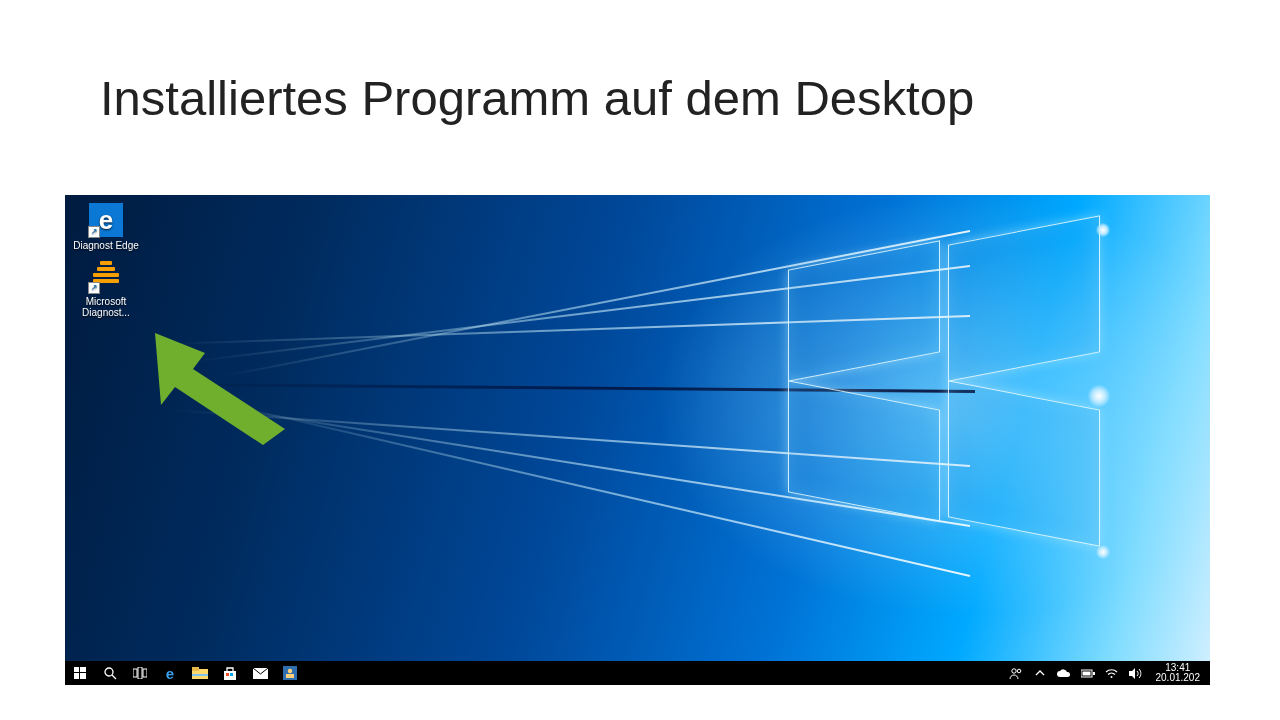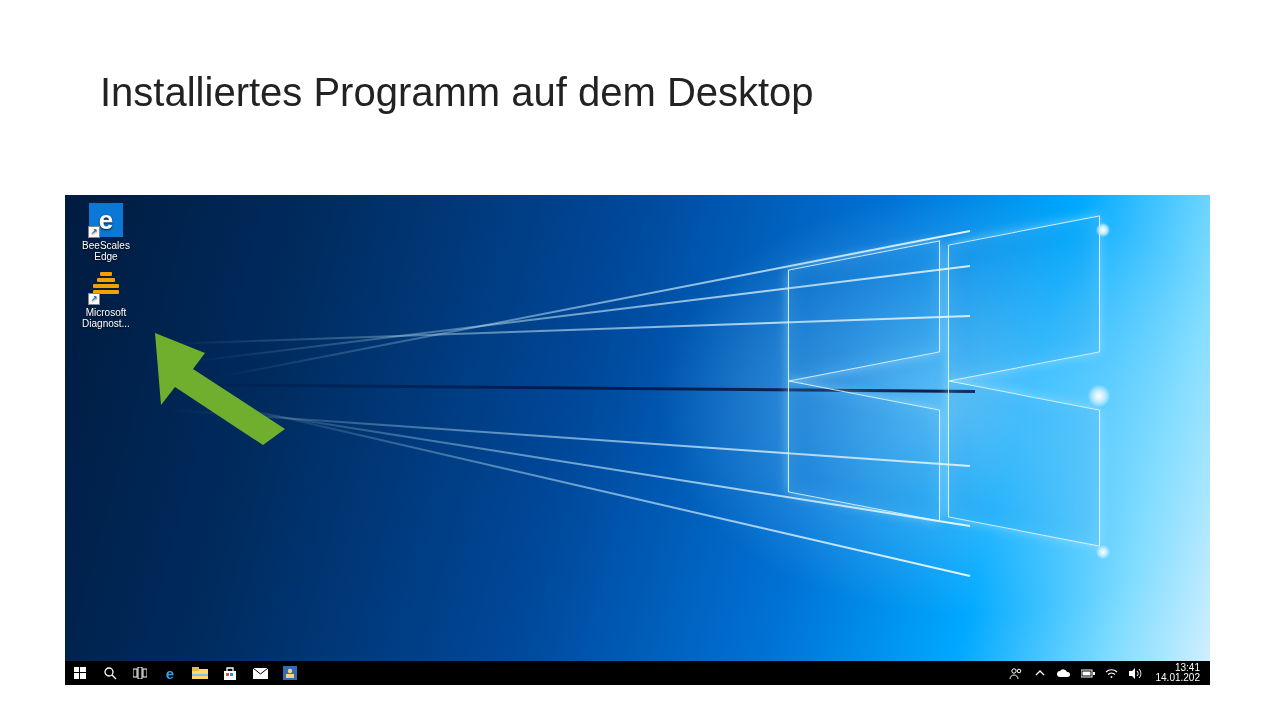--- a/index.html
+++ b/index.html
@@ -13,21 +13,21 @@
   }
   .slide {
     position: relative;
     width: 1280px;
     height: 720px;
   }
   .slide-title {
     position: absolute;
     left: 100px;
     top: 70px;
-    font-size: 40px;
+    font-size: 49px;
     font-weight: 300;
     color: #222;
   }
 
   
   .shot {
     position: absolute;
     left: 65px;
     top: 195px;
     width: 1145px;
@@ -131,21 +131,21 @@
     font-size: 10px;
   }
   .tb-left { display:flex; align-items:center; height:100%; }
   .tb-right { margin-left:auto; display:flex; align-items:center; gap:8px; padding-right:6px; height:100%; }
   .tb-btn {
     width: 30px; height: 100%;
     display:flex; align-items:center; justify-content:center;
     color:#fff;
   }
   .tb-clock { text-align:right; line-height:10px; padding:1px 4px; }
-  .tb-clock div { white-space:nowrap; }
+  .tb-clock div { white-space:nowrap;text-align:center; }
   .sys-ico { width:16px; height:16px; display:flex;align-items:center;justify-content:center; font-size:11px;}
 </style>
 </head>
 <body>
 
 <div class="slide">
 
   <div class="slide-title">Installiertes Programm auf dem Desktop</div>
 
   <div class="shot">
@@ -168,21 +168,21 @@
       <div class="hotspot" style="right:100px; top:28px;"></div>
       <div class="hotspot" style="right:100px; top:190px; width:22px;height:22px;"></div>
       <div class="hotspot" style="right:100px; top:350px;"></div>
 
       <div class="dicons">
         <div class="dicon">
           <div class="img edge-tile">
             <span class="edge-e">e</span>
             <span class="shortcut-arrow">↗</span>
           </div>
-          <div>BeeScales Edge</div>
+          <div>Diagnost Edge</div>
         </div>
         <div class="dicon">
           <div class="img">
             <div class="bee-stack">
               <div class="bee-bar sm"></div>
               <div class="bee-bar md"></div>
               <div class="bee-bar lg"></div>
               <div class="bee-bar lg"></div>
             </div>
             <span class="shortcut-arrow">↗</span>
@@ -286,19 +286,19 @@
         </div>
         <div class="sys-ico">
           <svg width="13" height="11" viewBox="0 0 13 11">
             <polygon points="0,3 3,3 6,0 6,11 3,8 0,8" fill="#fff"></polygon>
             <path d="M8 3c1.5 1.5 1.5 3.5 0 5" stroke="#fff" stroke-width="1" fill="none"></path>
             <path d="M10 1c2.5 2.5 2.5 6.5 0 9" stroke="#fff" stroke-width="1" fill="none"></path>
           </svg>
         </div>
         <div class="tb-clock">
           <div>13:41</div>
-          <div>14.01.202</div>
+          <div>20.01.202</div>
         </div>
       </div>
     </div>
 
   </div>
 </div>
 
 </body></html>

